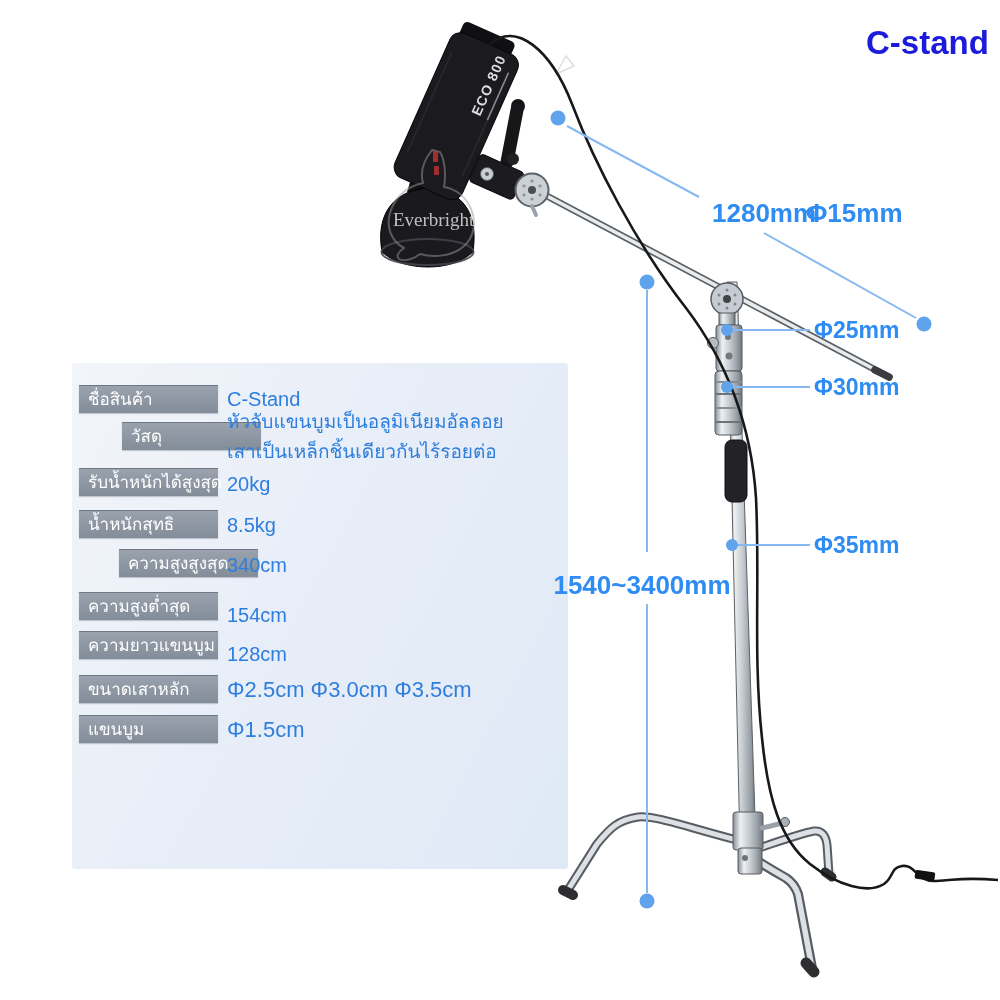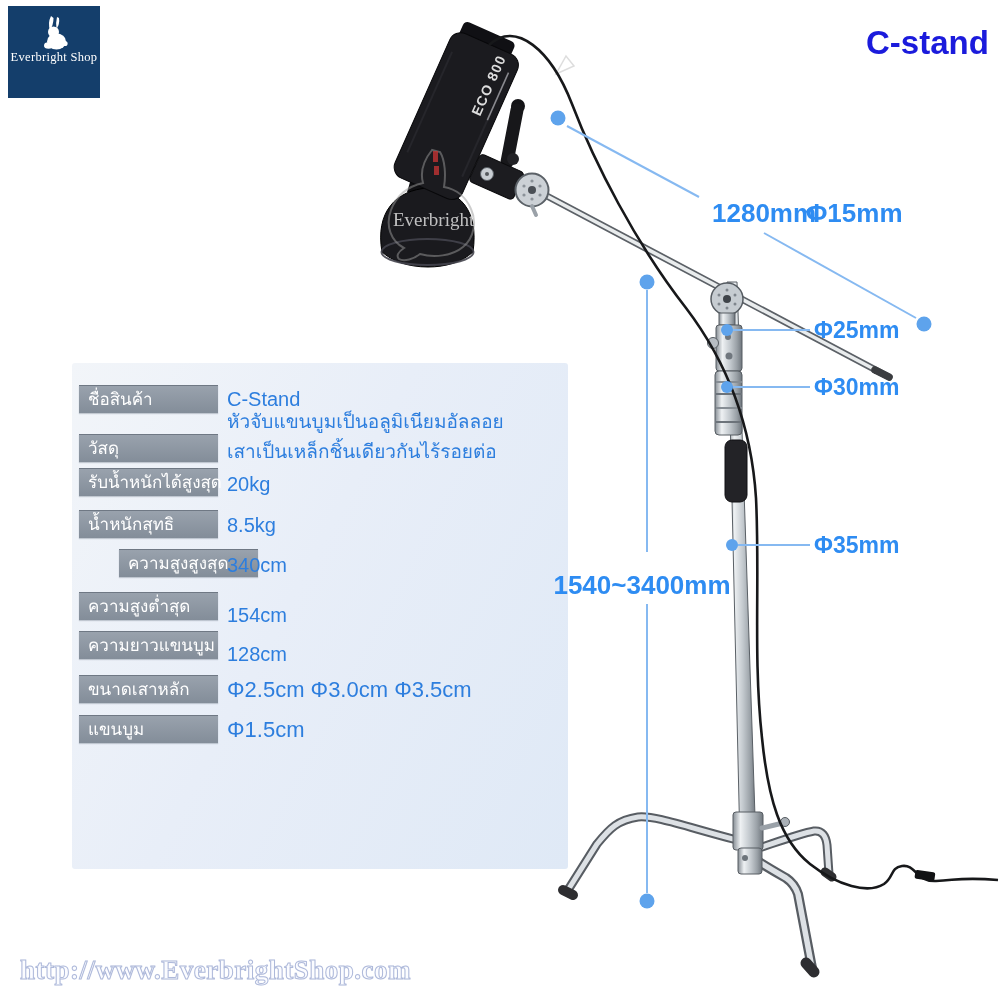--- a/index.html
+++ b/index.html
@@ -30,42 +30,29 @@
   
   .url-mark{position:absolute;left:20px;top:955px;font-family:"Liberation Serif",serif;
             font-size:27px;font-weight:700;letter-spacing:.5px;color:#fbfcff;
             -webkit-text-stroke:1px #aeb9da;text-shadow:0 0 1px #c6cfe8;}
 </style>
 </head>
 <body>
 
 <div class="canvas">
 
-  <div class="logo">
-    <svg width="44" height="40" viewBox="0 0 40 40">
-      <g fill="#ffffff">
-        <path d="M17,2 Q13.5,9 16,16 Q19.5,11 19.5,4 Z"></path>
-        <path d="M23,3 Q21.5,9 22.5,15 Q26,10 25,4 Z"></path>
-        <circle cx="19.5" cy="18" r="5.5"></circle>
-        <ellipse cx="22.5" cy="27.5" rx="9.5" ry="8"></ellipse>
-        <ellipse cx="14.5" cy="31.5" rx="4.5" ry="3.2"></ellipse>
-        <circle cx="31" cy="29.5" r="2.6"></circle>
-      </g>
-    </svg>
-    <span class="logo-text">Everbright Shop</span>
-  </div>
 
   <div class="page-title">C-stand</div>
 
   <div class="panel"></div>
 
   <div id="specRows">
       <div class="spec-label" style="top: 385px;">ชื่อสินค้า</div>
       <div class="spec-value v-med" style="top: 385px;">C-Stand</div>
-      <div class="spec-label" style="top: 434px;">วัสดุ</div>
+      <div class="spec-label" style="top: 422px; margin-left: 43px;">วัสดุ</div>
       <div class="spec-value v-small" style="top: 407px;">หัวจับแขนบูมเป็นอลูมิเนียมอัลลอย
 เสาเป็นเหล็กชิ้นเดียวกันไร้รอยต่อ</div>
       <div class="spec-label" style="top: 468px;">รับน้ำหนักได้สูงสุด</div>
       <div class="spec-value v-big" style="top: 470px;">20kg</div>
       <div class="spec-label" style="top: 510px;">น้ำหนักสุทธิ</div>
       <div class="spec-value v-big" style="top: 511px;">8.5kg</div>
       <div class="spec-label" style="top: 549px; margin-left: 40px;">ความสูงสูงสุด</div>
       <div class="spec-value v-big" style="top: 551px;">340cm</div>
       <div class="spec-label" style="top: 592px;">ความสูงต่ำสุด</div>
       <div class="spec-value v-big" style="top: 593px; margin-top: 8px;">154cm</div>
@@ -213,14 +200,13 @@
       </g>
       <text class="dim-text" x="712" y="222" font-size="26">1280mm</text>
       <text class="dim-text" x="806" y="222" font-size="26">Φ15mm</text>
       <text class="dim-text" x="642" y="594" font-size="26" text-anchor="middle">1540~3400mm</text>
       <text class="dim-text" x="814" y="338" font-size="23">Φ25mm</text>
       <text class="dim-text" x="814" y="395" font-size="23">Φ30mm</text>
       <text class="dim-text" x="814" y="553" font-size="23">Φ35mm</text>
     </g>
   </svg>
 
-  <div class="url-mark">http://www.EverbrightShop.com</div>
 </div>
 
 </body></html>

